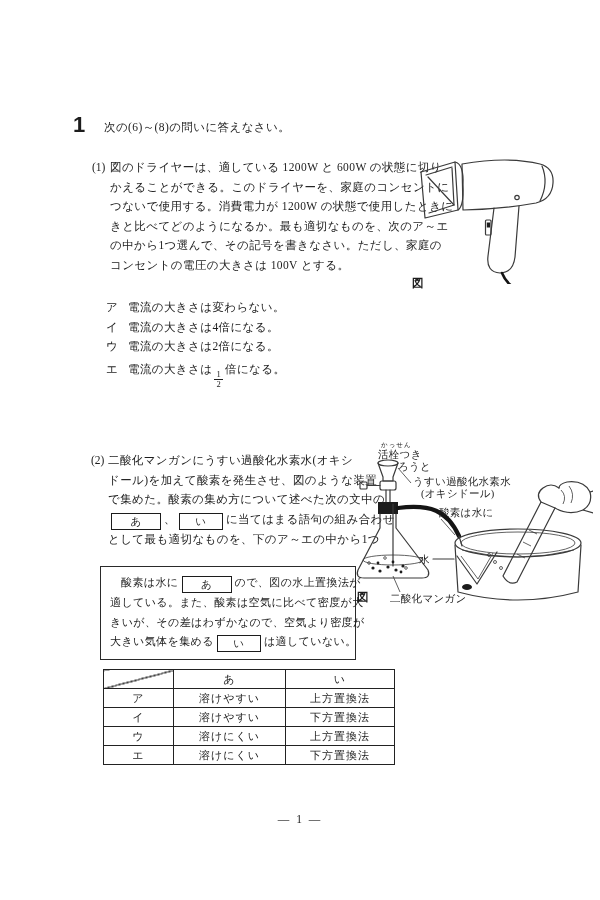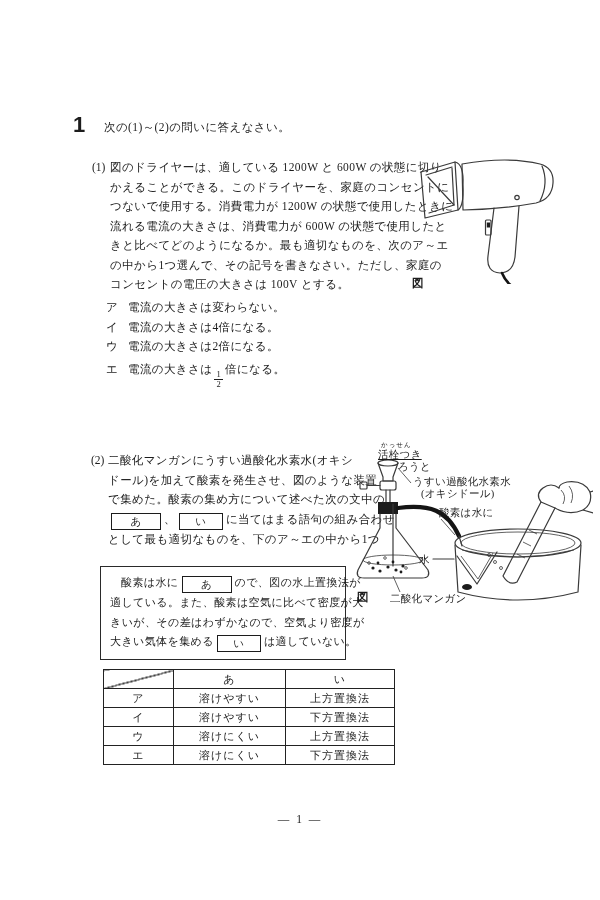--- a/index.html
+++ b/index.html
@@ -12,21 +12,21 @@
   .small{font-size:10.5px;line-height:13px;white-space:nowrap;letter-spacing:0.3px;}
   .secnum{font-family:"Liberation Sans","DejaVu Sans",sans-serif;font-weight:bold;font-size:22px;line-height:22px;}
   .qlabel{font-size:11.5px;line-height:19.5px;letter-spacing:0;}
   .choice-row{display:flex;white-space:nowrap;font-size:11.5px;line-height:19.5px;letter-spacing:0.4px;}
   .choice-label{width:22px;flex:0 0 22px;}
   .frac{display:inline-flex;flex-direction:column;align-items:center;font-size:8.5px;line-height:1.1;vertical-align:-4px;margin:0 2px;}
   .frac .den{border-top:1px solid #1c1c1c;padding:0 2px;}
   .blank-box{display:inline-block;border:1.6px solid #1c1c1c;min-width:48px;text-align:center;
     font-size:10.5px;line-height:15px;vertical-align:-2px;margin:0 3px;background:#fff;}
   .blank-box.sm{min-width:42px;}
-  .passage-box{border:1.3px solid #2a2a2a;padding:6px 1px 7px 9px;background:#fff;}
+  .passage-box{border:1.3px solid #2a2a2a;padding:6px 11px 7px 9px;background:#fff;}
   .passage-box .tline{font-size:11px;}
   .indent1{padding-left:11px;}
   table.opt{border-collapse:collapse;background:#fff;}
   table.opt td,table.opt th{border:1px solid #222;font-size:11px;font-weight:normal;
     text-align:center;height:18px;padding:0 2px;letter-spacing:1px;}
   table.opt{border:1.6px solid #222;}
   td.diag{
     background-image:linear-gradient(to bottom right,transparent calc(50% - 0.7px),#444 calc(50% - 0.7px),#444 calc(50% + 0.7px),transparent calc(50% + 0.7px));
   }
   .figcap{font-size:11.5px;font-weight:600;letter-spacing:0;}
@@ -36,28 +36,27 @@
   svg .fat{stroke:#141414;stroke-width:4.2;fill:none;stroke-linecap:round;}
   svg .fill{fill:#1c1c1c;stroke:none;}
   svg .thin{stroke:#3a3a3a;stroke-width:0.8;fill:none;}
 </style>
 </head>
 <body>
 
 <div class="page">
 
   <div class="abs secnum" style="left:73px;top:114px;">1</div>
-  <div class="abs tline" style="left:104px;top:118px;">次の(1)～(2)の問いに答えなさい。</div>
+  <div class="abs tline" style="left:104px;top:118px;">次の(6)～(8)の問いに答えなさい。</div>
 
   <div class="abs qlabel" style="left:92px;top:158px;">(1)</div>
   <div class="abs" style="left:110px;top:158px;">
     <div class="tline">図のドライヤーは、適している 1200W と 600W の状態に切り</div>
     <div class="tline">かえることができる。このドライヤーを、家庭のコンセントに</div>
     <div class="tline">つないで使用する。消費電力が 1200W の状態で使用したときに</div>
-    <div class="tline">流れる電流の大きさは、消費電力が 600W の状態で使用したと</div>
     <div class="tline">きと比べてどのようになるか。最も適切なものを、次のア～エ</div>
     <div class="tline">の中から1つ選んで、その記号を書きなさい。ただし、家庭の</div>
     <div class="tline">コンセントの電圧の大きさは 100V とする。</div>
   </div>
 
   <svg class="abs" style="left:418px;top:158px;" width="172" height="126" viewBox="0 0 172 126">
     <path class="ln" d="M3,14 L37,4 L40,52 L7,60 Z"></path>
     <path class="ln" d="M8,17 L34,9"></path>
     <path class="ln" d="M10,19 L36,47"></path>
     <path class="ln" d="M34,10 L36,47 L11,55"></path>
@@ -160,21 +159,21 @@
     <path class="thin" d="M216,44 Q222,50 218,58 M224,40 Q230,48 226,57"></path>
     <path class="ln" d="M245,46 L248,45 M238,64 L248,67"></path>
 
     <path class="thin" d="M66,37 L53,22"></path>
     <path class="thin" d="M96,73 L110,89"></path>
     <path class="ln" d="M88,113 L109,113"></path>
     <path class="thin" d="M55,146 L48,130"></path>
   </svg>
 
   <div class="abs furi" style="left:381px;top:441px;">かっせん</div>
-  <div class="abs small" style="left:378px;top:448px;text-decoration:underline;">活栓つき</div>
+  <div class="abs small" style="left:378px;top:448px;">活栓つき</div>
   <div class="abs small" style="left:378px;top:460px;margin-left:20px;">ろうと</div>
   <div class="abs small" style="left:413px;top:475px;">うすい過酸化水素水</div>
   <div class="abs small" style="left:421px;top:487px;">(オキシドール)</div>
   <div class="abs small" style="left:439px;top:506px;">酸素は水に</div>
   <div class="abs small" style="left:419px;top:553px;">水</div>
   <div class="abs figcap" style="left:357px;top:590px;">図</div>
   <div class="abs small" style="left:390px;top:592px;">二酸化マンガン</div>
 
   <div class="abs passage-box" style="left:100px;top:566px;width:234px;">
     <div class="tline indent1">

